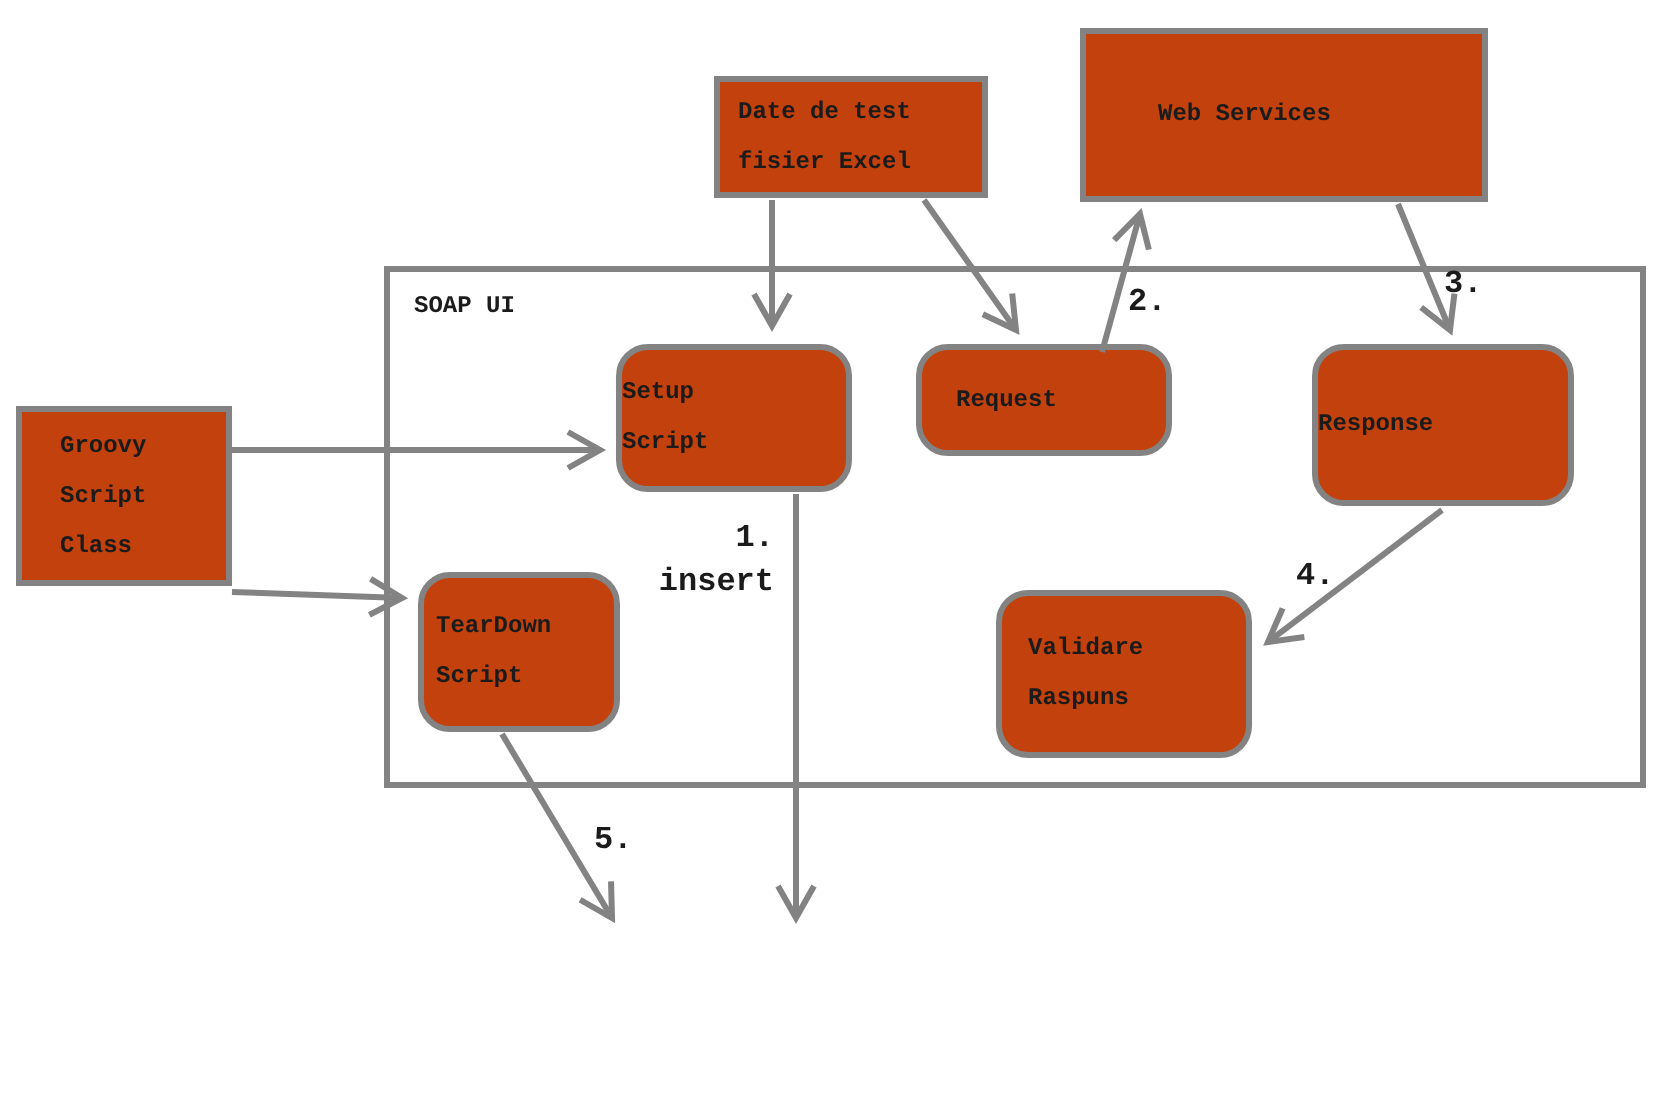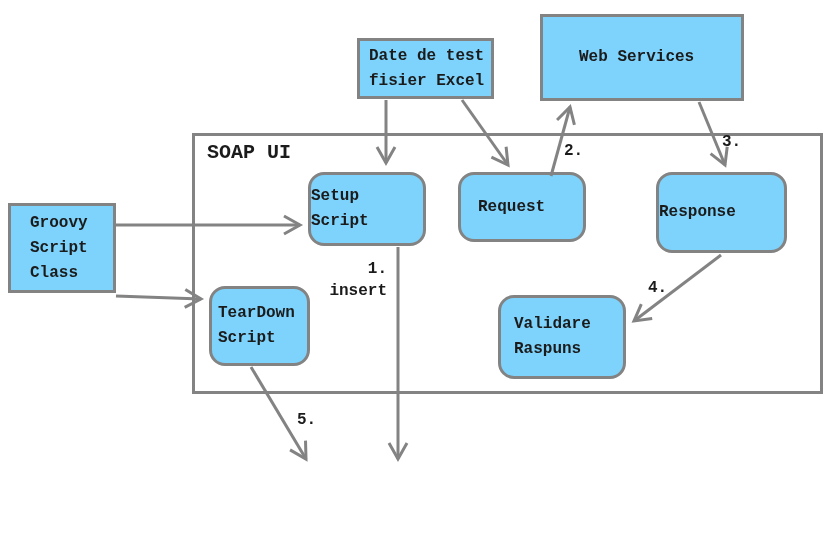--- a/index.html
+++ b/index.html
@@ -10,42 +10,42 @@
     background: #ffffff;
     font-family: "Liberation Mono", "DejaVu Sans Mono", monospace;
     font-weight: bold;
     color: #1b1b1b;
     overflow: hidden;
   }
   .node {
     position: absolute;
     box-sizing: border-box;
     border: 3px solid #838383;
-    background: #7dd3fc;
+    background: #c2410c;
     display: flex;
     align-items: center;
     white-space: pre-line;
-    font-size: 16px;
+    font-size: 12px;
     line-height: 25px;
     z-index: 2;
   }
   .rounded { border-radius: 16px; }
   .centered { justify-content: center; }
   .container-box {
     position: absolute;
     box-sizing: border-box;
     border: 3px solid #838383;
     background: transparent;
     z-index: 1;
   }
   .container-label {
     position: absolute;
     left: 12px;
     top: 9px;
-    font-size: 20px;
+    font-size: 12px;
     line-height: 16px;
     white-space: pre;
   }
   .edge-label {
     position: absolute;
     font-size: 16px;
     line-height: 22px;
     white-space: pre-line;
     z-index: 3;
   }
@@ -78,21 +78,21 @@
   <div class="node" style="left:540px; top:14px; width:204px; height:87px; padding-left:36px;">Web Services</div>
 
   <div class="node" style="left:8px; top:203px; width:108px; height:90px; padding-left:19px;">Groovy
 Script
 Class</div>
 
 
   <div class="node rounded" style="left:308px; top:172px; width:118px; height:74px; ">Setup
 Script</div>
 
-  <div class="node rounded" style="left:458px; top:172px; width:128px; height:70px; padding-left:17px;">Request</div>
+  <div class="node rounded" style="left:458px; top:172px; width:128px; height:56px; padding-left:17px;">Request</div>
 
   <div class="node rounded" style="left:656px; top:172px; width:131px; height:81px; ">Response</div>
 
   <div class="node rounded" style="left:209px; top:286px; width:101px; height:80px; padding-left:6px;">TearDown
 Script</div>
 
   <div class="node rounded" style="left:498px; top:295px; width:128px; height:84px; padding-left:13px;">Validare
 Raspuns</div>
 
   <div class="edge-label right" style="left:317px; top:258px; width:70px;">1.

